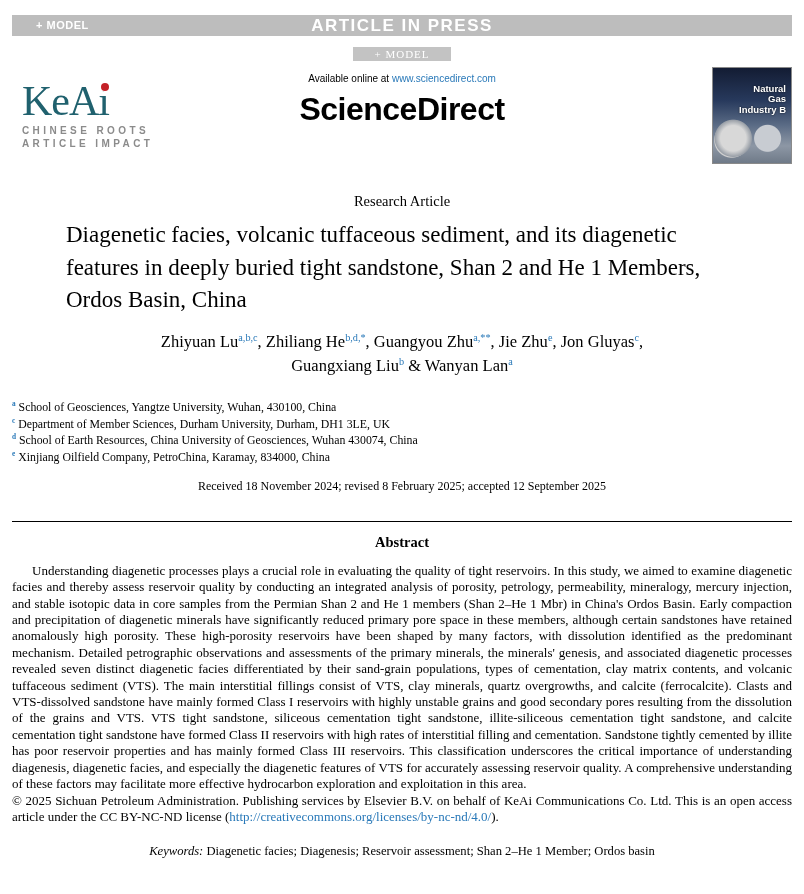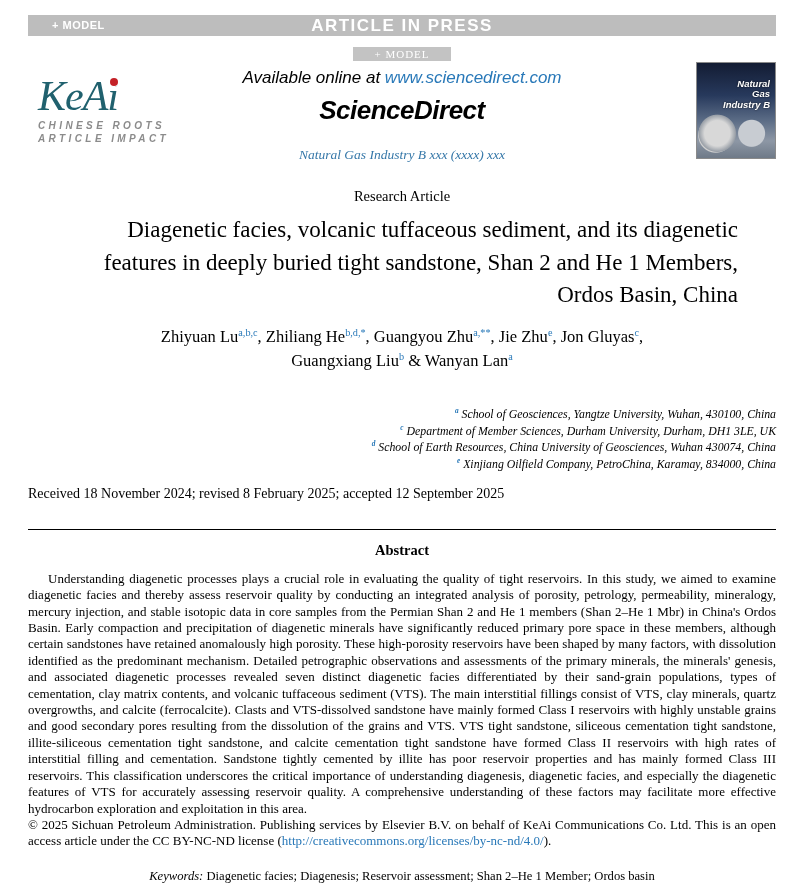--- a/index.html
+++ b/index.html
@@ -5,34 +5,34 @@
   :root{
     --link-blue:#2878b8; --journal-blue:#3577a8; --banner-gray:#bdbdbd;
     --chip-gray:#c3c3c3; --keai-teal:#20616e; --keai-red:#c42127; --tagline-gray:#8b8b8b;
   }
   *{box-sizing:border-box; margin:0; padding:0;}
   html,body{background:#fff;}
   body{
     width:804px; height:894px; overflow:hidden; position:relative;
     font-family:"Liberation Serif", serif; color:#000;
   }
-  .page{padding:0 28px;}
+  .page{padding:0 12px;}
 
   
   .banner{margin-top:15px; height:21px; background:var(--banner-gray); position:relative;
           display:flex; align-items:center; justify-content:center;}
   .banner-model{position:absolute; left:24px; top:0; height:21px; line-height:21px;
         color:#fff; font-family:"Liberation Sans",sans-serif; font-weight:bold; font-size:11px; letter-spacing:.5px;}
   .banner-title{color:#fff; font-family:"Liberation Sans",sans-serif; font-weight:bold;
         font-size:17px; letter-spacing:1.5px;}
   .chip{width:98px; height:14px; line-height:14px; margin:11px auto 0; background:var(--chip-gray);
         color:#fff; text-align:center; font-family:"Liberation Serif",serif; font-size:11px; letter-spacing:1px;}
 
   
-  .header-grid{position:relative; height:112px;font-style:italic;}
+  .header-grid{position:relative; margin-top:5px; height:112px;}
   .keai{position:absolute; left:10px; top:16px; width:120px;}
   .keai-word{position:relative; display:inline-block; font-family:"Liberation Serif",serif;
         font-size:42px; line-height:.95; color:var(--keai-teal); letter-spacing:-1px;}
   .keai-dot{position:absolute; right:0px; top:1px; width:8px; height:8px; border-radius:50%;
         background:var(--keai-red); box-shadow:0 0 0 1px #fff;}
   .keai-tag{font-family:"Liberation Sans",sans-serif; font-weight:bold; font-size:10px;
         color:var(--tagline-gray); letter-spacing:3.4px; margin-top:3px; white-space:nowrap;}
   .keai-tag + .keai-tag{margin-top:2px;}
 
   .cover{position:absolute; right:0; top:1px; width:80px; height:97px; border:1px solid #8a8a8a;
@@ -40,36 +40,36 @@
           radial-gradient(circle at 26% 74%, #d8d8d8 0 14%, #9aa0a8 20%, transparent 21%),
           radial-gradient(circle at 24% 76%, #cfcfcf 0 17px, transparent 18px),
           radial-gradient(circle at 70% 74%, #c8ccd2 0 13px, transparent 14px),
           linear-gradient(180deg, #131c33 0%, #27395c 34%, #5a6b85 60%, #8d97a5 82%, #6f7a88 100%);
         overflow:hidden;}
   .cover-title{margin-top:16px; padding-right:5px; text-align:right; color:#fff;
         font-family:"Liberation Sans",sans-serif; font-weight:bold; font-size:9.5px; line-height:1.1;
         width:58px; margin-left:auto; text-shadow:0 0 2px rgba(0,0,0,.8);}
 
   .center-col{text-align:center;}
-  .avail{font-family:"Liberation Sans",sans-serif; font-size:17px; padding-top:7px;}
+  .avail{font-family:"Liberation Sans",sans-serif; font-size:10px; padding-top:7px;}
   .link{color:var(--link-blue); cursor:pointer; text-decoration:none;}
-  .sd-logo{font-family:"Liberation Sans",sans-serif; font-weight:bold; font-size:26px;
+  .sd-logo{font-family:"Liberation Sans",sans-serif; font-weight:bold; font-size:32px;
         letter-spacing:-.5px; margin-top:7px;}
   .citation{margin-top:21px; font-size:13.5px; color:var(--journal-blue);}
   .journal-url{text-align:right; font-size:12.5px; margin-top:3px;}
 
   
   .research-type{text-align:center; font-size:14.5px; margin-top:15px;}
-  .article-title{font-weight:normal; text-align:right; font-size:23px; line-height:1.42;
+  .article-title{font-weight:normal; text-align:left; font-size:23px; line-height:1.42;
         max-width:672px; margin:9px auto 8px;}
   .authors{text-align:center; font-size:16.5px; line-height:1.45; margin-top:13px;}
   .authors sup, .affil sup{color:var(--link-blue); font-size:62%;}
-  .affils{text-align:right; font-style:italic; font-size:11.8px; line-height:1.42; margin-top:33px;}
+  .affils{text-align:left; font-size:11.8px; line-height:1.42; margin-top:21px;}
   .affil sup{font-weight:bold;}
-  .history{text-align:left; font-size:14px; margin-top:13px;}
+  .history{text-align:center; font-size:12px; margin-top:13px;}
 
   .rule{border:none; border-top:1.6px solid #000; margin:0;}
   .rule-top{margin-top:27px;}
 
   
   .abstract-heading{font-size:14.5px; font-weight:bold; margin-top:12px;text-align:center;}
   .abstract-body{margin-top:12px; text-align:justify; font-size:13px; line-height:16.4px; text-indent:20px;}
   .copyright{text-align:justify; font-size:13px; line-height:16.4px;}
   .keywords{margin-top:19px; font-size:12.6px;text-align:center;}
   .keywords-label{font-style:italic;}
@@ -98,21 +98,20 @@
 
     <div class="cover">
       <div class="cover-title">Natural Gas Industry B</div>
     </div>
 
     <div class="center-col">
       <div class="avail">
         <span>Available online at </span><a class="link">www.sciencedirect.com</a>
       </div>
       <div class="sd-logo">ScienceDirect</div>
-      <div class="citation">Natural Gas Industry B xxx (xxxx) xxx</div>
     </div>
   </div>
 
 
   <div class="research-type">Research Article</div>
 
   <h1 class="article-title">Diagenetic facies, volcanic tuffaceous sediment, and its diagenetic features in deeply buried tight sandstone, Shan 2 and He 1 Members, Ordos Basin, China</h1>
 
   <div class="authors">
     <span class="au"><span>Zhiyuan Lu</span><sup>a,b,c</sup><span>, </span></span><span class="au"><span>Zhiliang He</span><sup>b,d,*</sup><span>, </span></span><span class="au"><span>Guangyou Zhu</span><sup>a,**</sup><span>, </span></span><span class="au"><span>Jie Zhu</span><sup>e</sup><span>, </span></span><span class="au"><span>Jon Gluyas</span><sup>c</sup><span>,</span></span><br>

